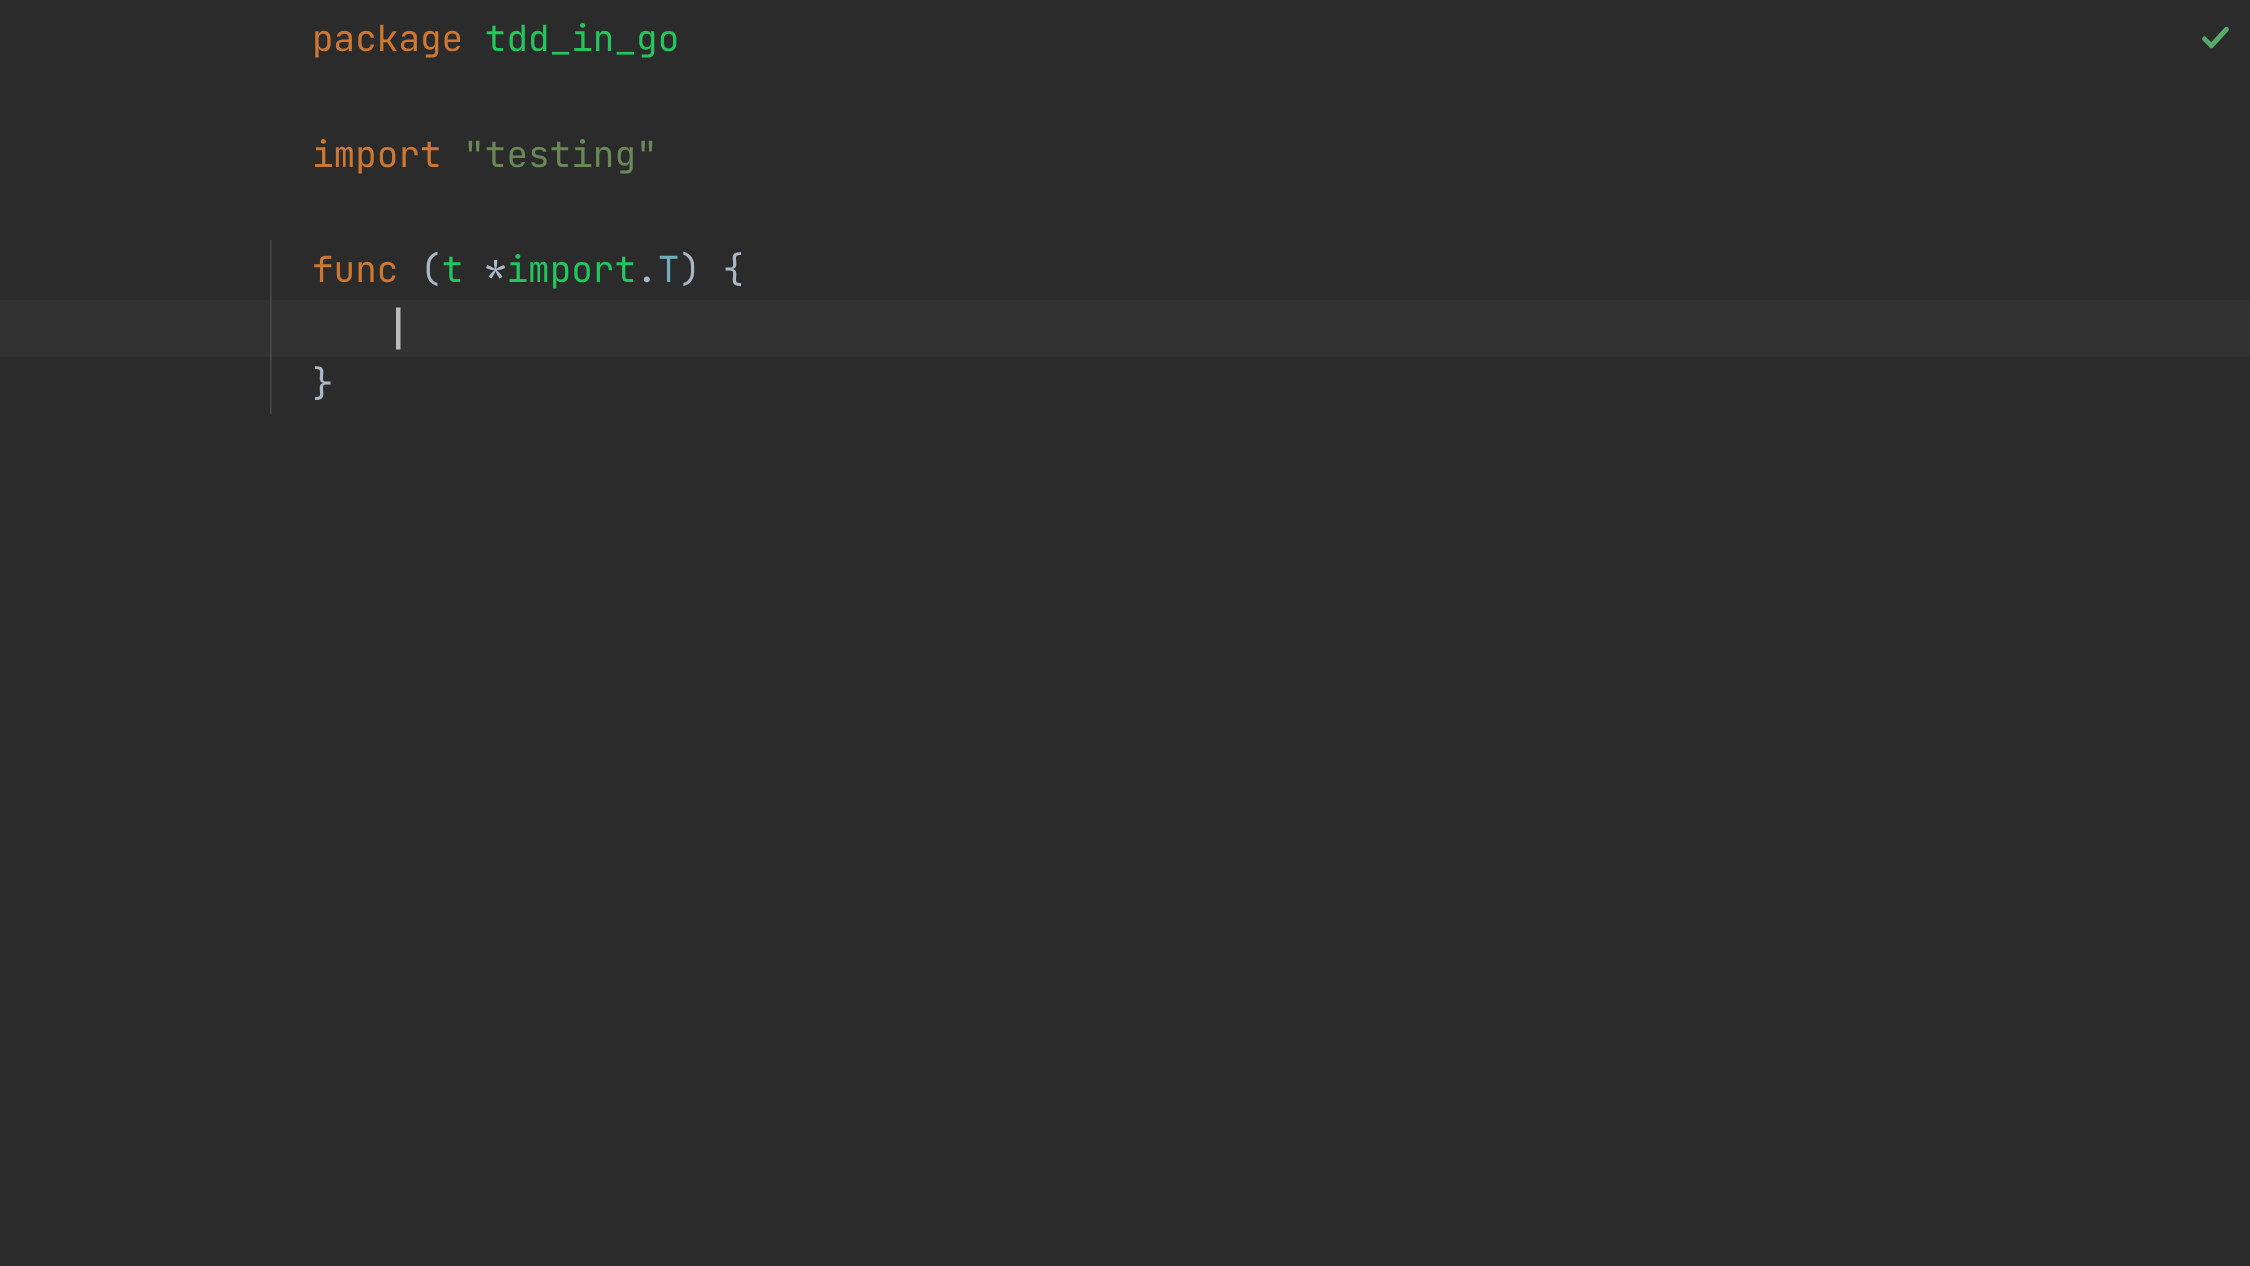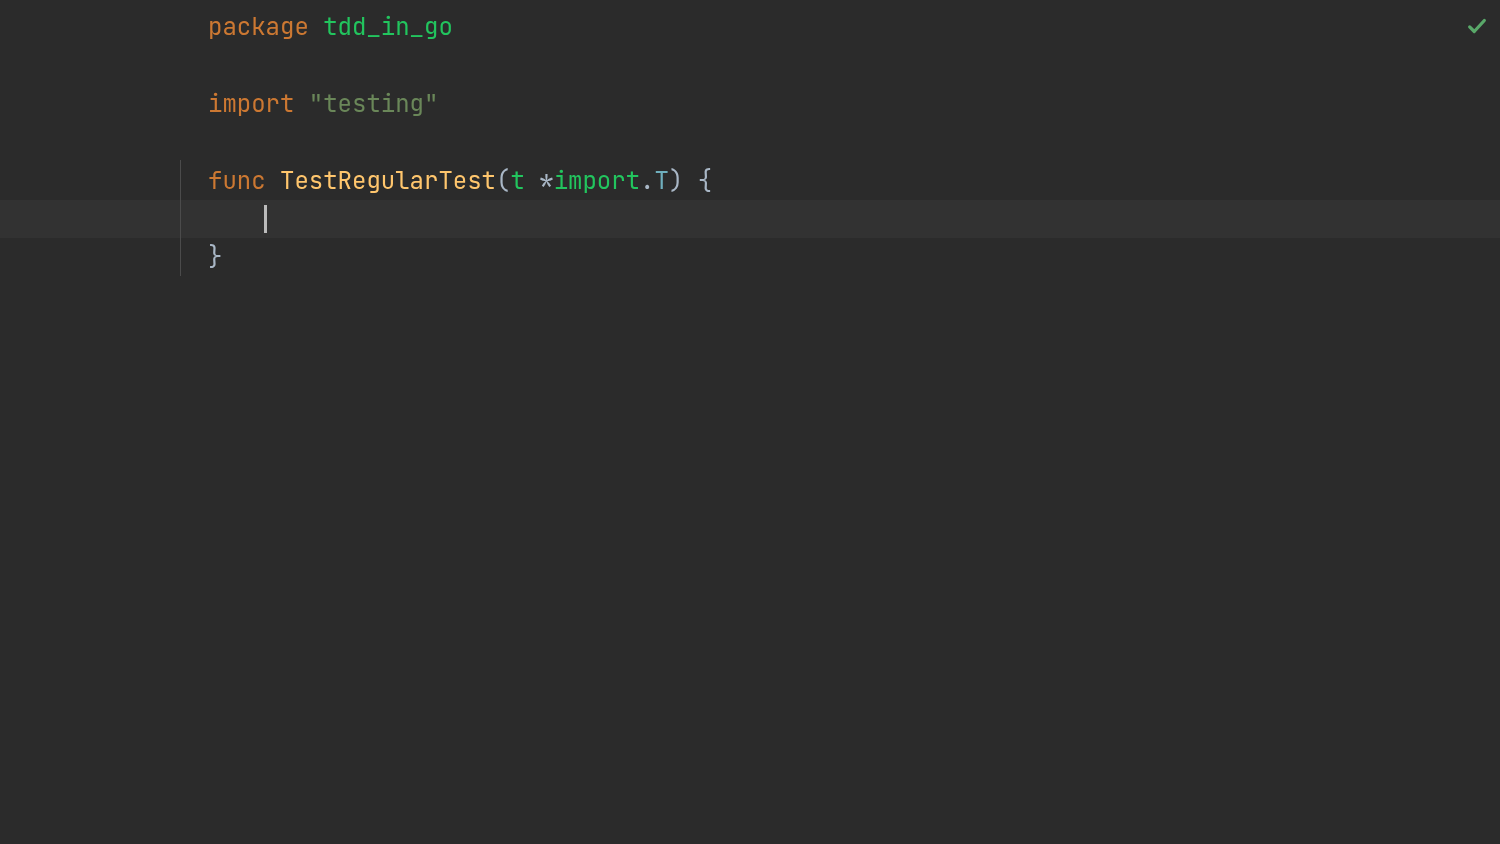--- a/index.html
+++ b/index.html
@@ -90,21 +90,21 @@
 
 <div class="highlighted-bg"></div>
 
 <div class="indent-guide"></div>
 
 <div class="editor">
 <div class="line"><span class="keyword">package</span><span class="punct"> </span><span class="identifier">tdd_in_go</span></div>
     <div class="line"></div>
     <div class="line"><span class="keyword">import</span><span class="punct"> </span><span class="string">"testing"</span></div>
     <div class="line"></div>
-    <div class="line"><span class="keyword">func</span><span class="punct"> </span><span class="func-name">TestRegularTest</span><span class="punct">(</span><span class="identifier">t </span><span class="punct">*</span><span class="identifier">import</span><span class="punct">.</span><span class="type">T</span><span class="punct">)</span><span class="punct"> {</span></div>
+    <div class="line"><span class="keyword">func</span><span class="punct"> </span><span class="punct">(</span><span class="identifier">t </span><span class="punct">*</span><span class="identifier">import</span><span class="punct">.</span><span class="type">T</span><span class="punct">)</span><span class="punct"> {</span></div>
     <div class="line"><span class="cursor"></span></div>
     <div class="line"><span class="punct">}</span></div>
   </div>
 
 <div class="status-check">
   <svg viewBox="0 0 24 24" fill="none" stroke="#59a869" stroke-width="3.5" stroke-linecap="round" stroke-linejoin="round">
     <polyline points="4 13 9 18 20 6"></polyline>
   </svg>
 </div>
 

